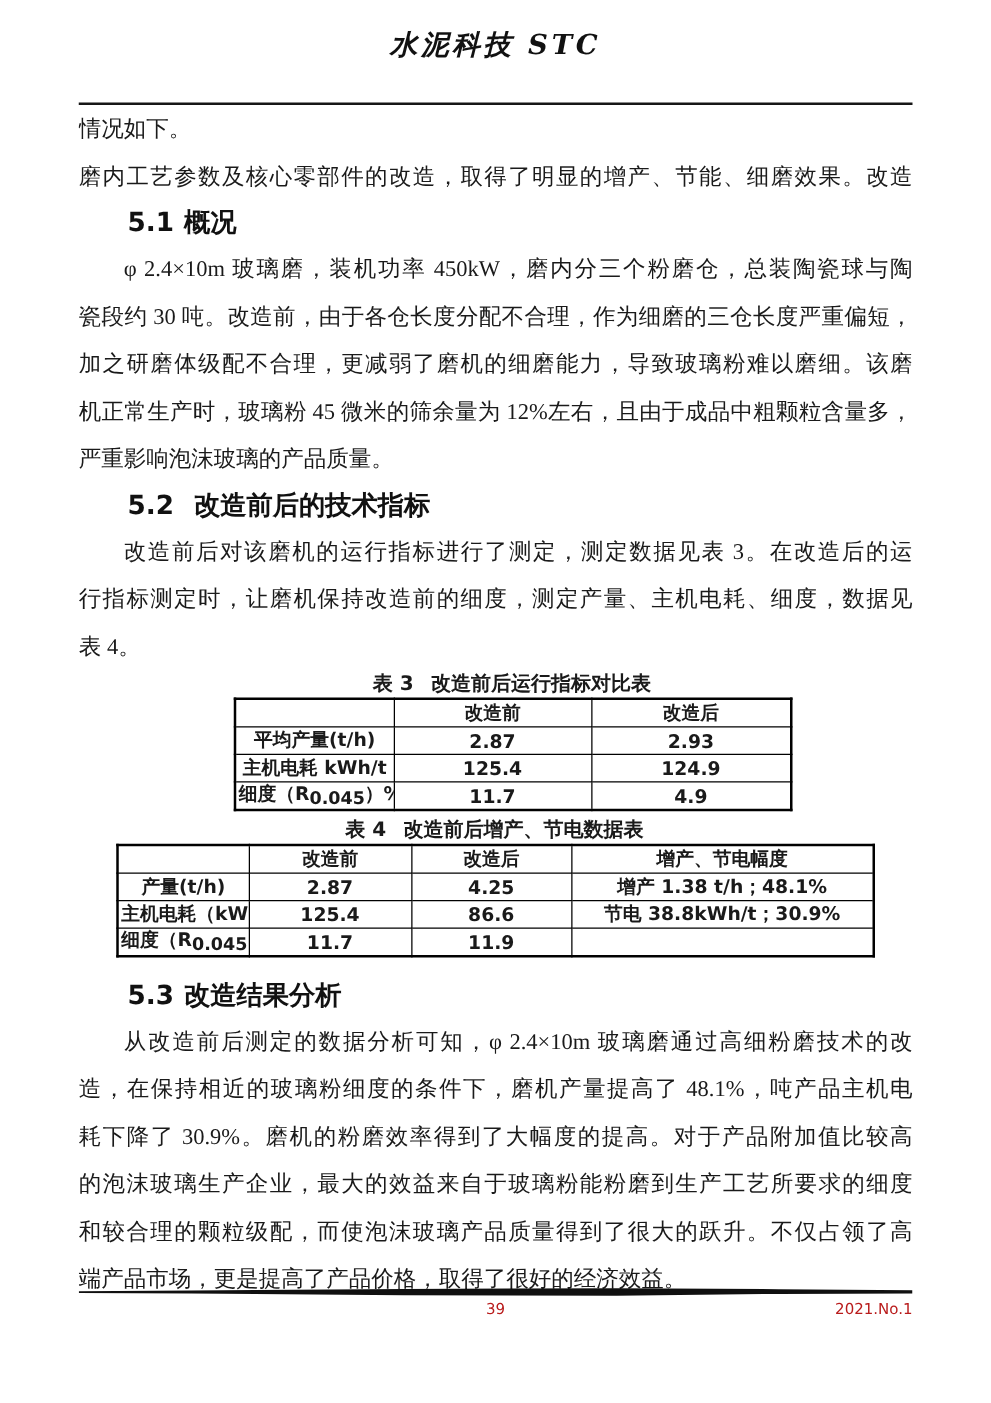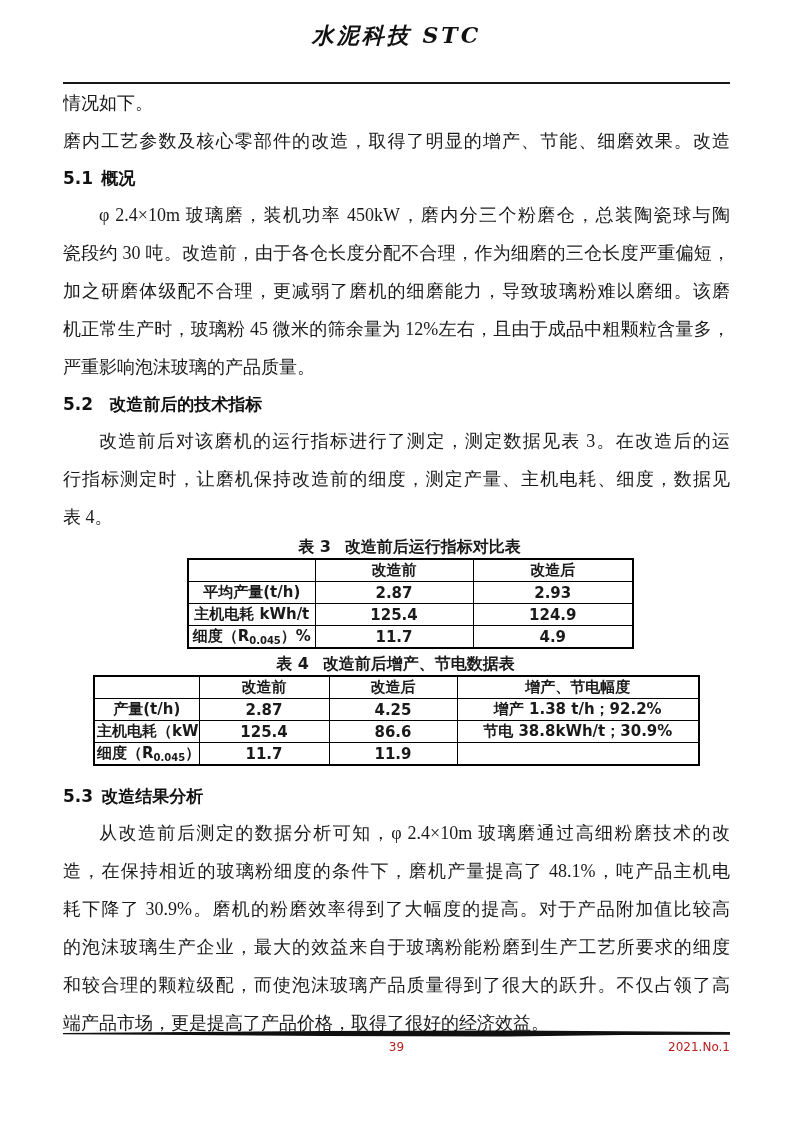--- a/index.html
+++ b/index.html
@@ -37,22 +37,23 @@
     text-align-last: justify;
     text-justify: inter-character;
     white-space: nowrap;
   }
   .bodyline.endline { text-align: left; text-align-last: left; }
   .bodyline.indent { text-indent: 36px; }
 
   .sec-heading {
     height: 36px; line-height: 36px;
     font-family: "DejaVu Sans", "Liberation Sans", sans-serif;
-    font-weight: bold; font-size: 17px;
+    font-weight: bold; font-size: 21px;
     color: #111;
+    margin-left: 39px;
   }
   .sec-heading .num { margin-right: 8px; }
   .sec-heading.wide .num { margin-right: 16px; }
   .h53 { margin-top: 12px; }
 
   
   .tbl-caption {
     text-align: center;
     font-family: "DejaVu Sans", "Liberation Sans", sans-serif;
     font-weight: bold; font-size: 16px;
@@ -67,21 +68,21 @@
     border: 2px solid #000;
     font-weight: bold;
   }
   td {
     border: 1px solid #000;
     text-align: center; vertical-align: middle;
     padding: 0 2px;
     height: 21px;
     overflow: hidden; white-space: nowrap;
   }
-  sub.fineness-sub { font-size: 10px; vertical-align: -3px; }
+  sub.fineness-sub { font-size: 14px; vertical-align: -3px; }
 
   .table3-wrap { margin-left: 112px; width: 445px; padding-left: 12px; }
   .table3 { width: 445px; }
   .table3 col.c0 { width: 127px; }
   .table3 col.c1 { width: 158px; }
   .table3 col.c2 { width: 160px; }
 
   .table4-wrap { margin-top: 4px; margin-left: 30px; width: 605px; }
   .table4 { width: 605px; }
   .table4 col.c0 { width: 105px; }
@@ -178,21 +179,21 @@
           <tr>
         <td></td>
         <td>改造前</td>
         <td>改造后</td>
         <td>增产、节电幅度</td>
       </tr>
       <tr>
         <td>产量(t/h)</td>
         <td>2.87</td>
         <td>4.25</td>
-        <td>增产 1.38 t/h；92.2%</td>
+        <td>增产 1.38 t/h；48.1%</td>
       </tr>
       <tr>
         <td>主机电耗（kWh/t）</td>
         <td>125.4</td>
         <td>86.6</td>
         <td>节电 38.8kWh/t；30.9%</td>
       </tr>
       <tr>
         <td><span>细度（R</span><sub class="fineness-sub">0.045</sub><span>）%</span></td>
         <td>11.7</td>

